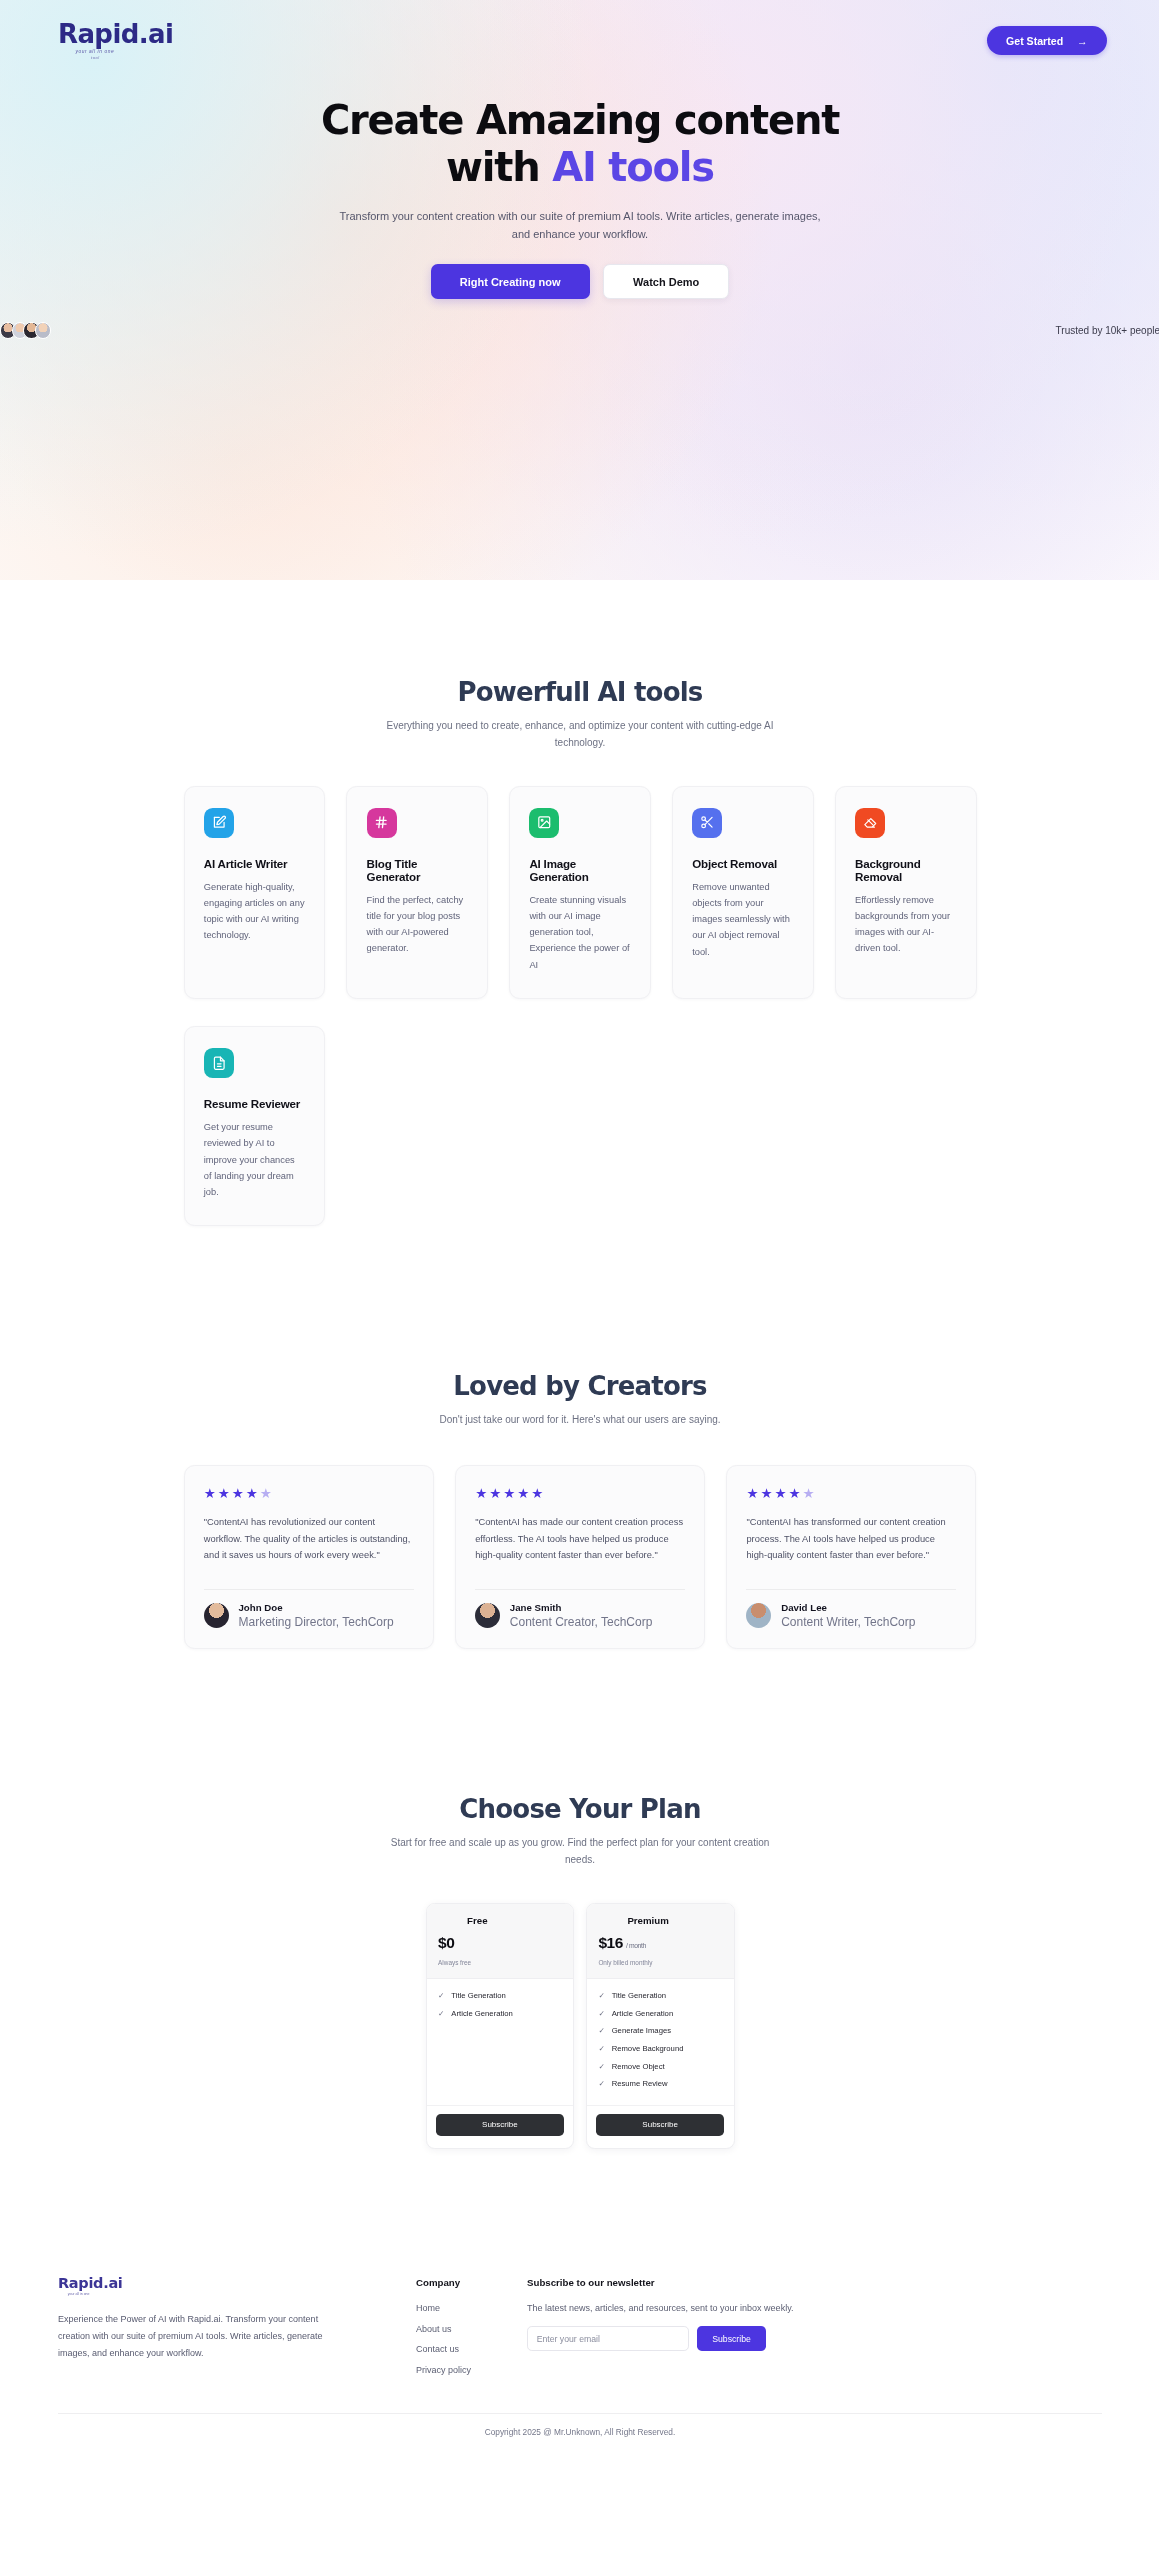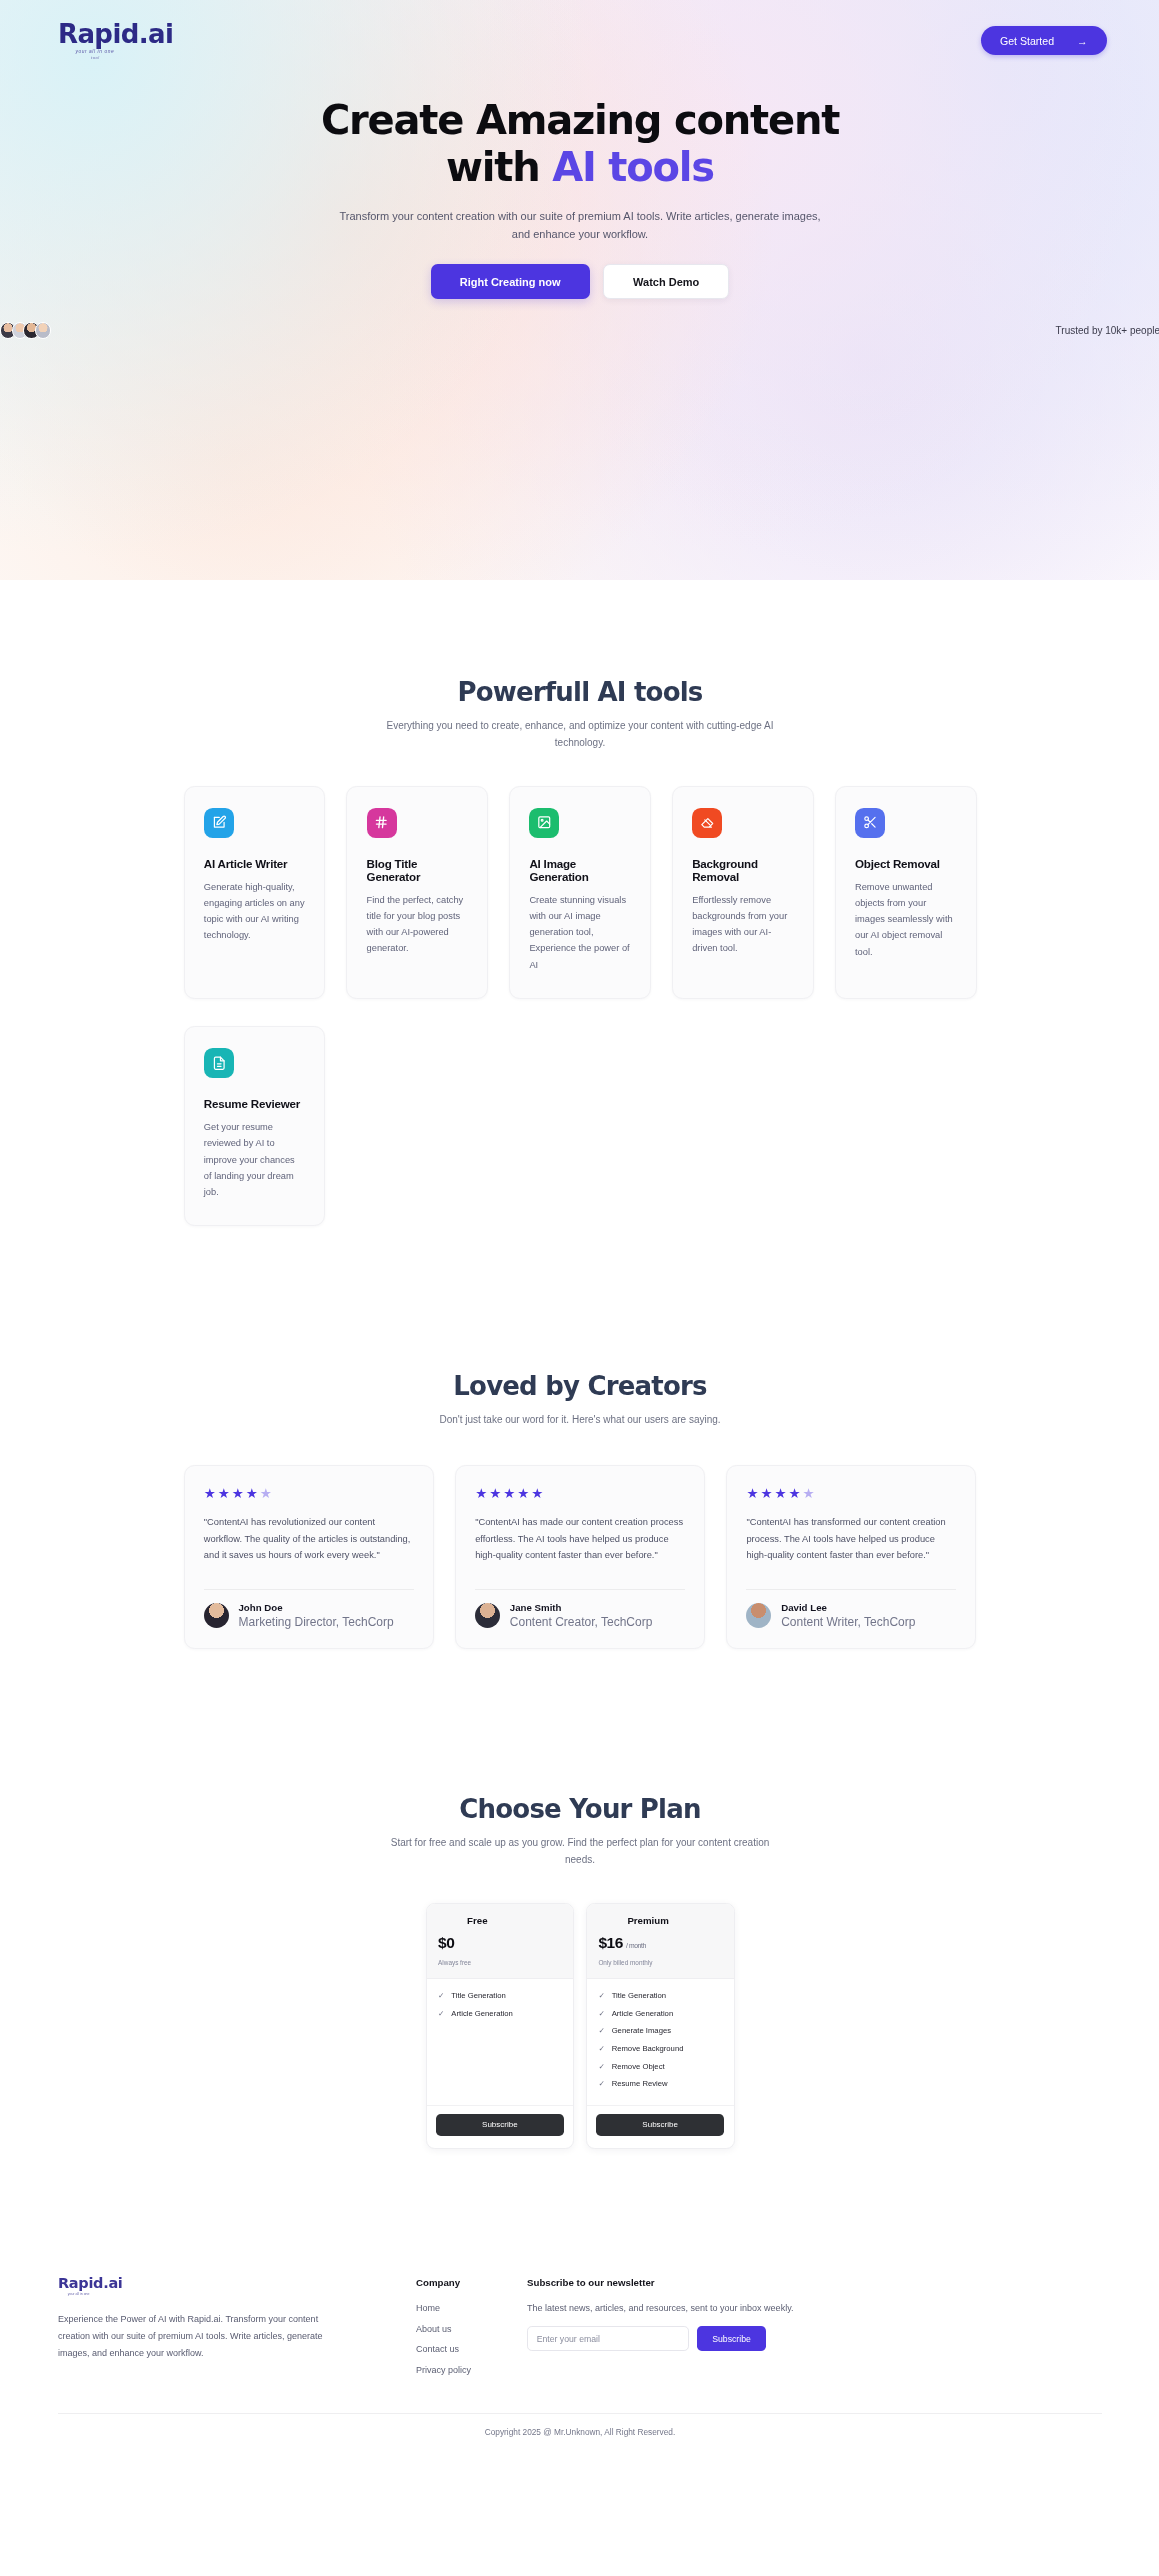--- a/index.html
+++ b/index.html
@@ -52,25 +52,25 @@
     font-style:italic;
     white-space:nowrap;
   }
   .logo-tag2 { font-size:3.9px; color:#6b68ad; margin-left:33px; margin-top:1px;}
   .get-started {
     background:#4c35e0;
     color:#fff;
     border:none;
     border-radius:19.3px;
     font-size:10.6px;
-    font-weight:400;
+    font-weight:700;
     padding:8.7px 19.3px;
     display:flex;
     align-items:flex-start;
-    gap:23px;
+    gap:14px;
     cursor:pointer;
     box-shadow:0 1.9px 5.8px rgba(76,53,224,.28);
   }
   .hero-body { text-align:center; margin-top:29px; }
   h1.hero-title {
     font-family:"DejaVu Sans", sans-serif;
     font-size:40px;
     line-height:1.18;
     font-weight:700;
     letter-spacing:-1.2px;
@@ -403,39 +403,39 @@
           <svg viewBox="0 0 24 24" fill="none" stroke="#fff" stroke-width="2" stroke-linecap="round" stroke-linejoin="round">
             <rect x="3" y="3" width="18" height="18" rx="2"></rect>
             <circle cx="8.5" cy="8.5" r="1.5"></circle>
             <path d="M21 15l-5-5L5 21"></path>
           </svg>
         </div>
         <h3>AI Image Generation</h3>
         <p>Create stunning visuals with our AI image generation tool, Experience the power of AI</p>
       </div>
       <div class="fcard">
-        <div class="ficon" style="background:#f04a22">
-          <svg viewBox="0 0 24 24" fill="none" stroke="#fff" stroke-width="2" stroke-linecap="round" stroke-linejoin="round">
-            <path d="M19 20H7l-4-4 10-10 8 8-6 6"></path>
-            <path d="M8 8l8 8"></path>
-          </svg>
-        </div>
-        <h3>Background Removal</h3>
-        <p>Effortlessly remove backgrounds from your images with our AI-driven tool.</p>
-      </div>
-      <div class="fcard">
         <div class="ficon" style="background:#5570ee">
           <svg viewBox="0 0 24 24" fill="none" stroke="#fff" stroke-width="2" stroke-linecap="round" stroke-linejoin="round">
             <circle cx="6" cy="6" r="3"></circle>
             <circle cx="6" cy="18" r="3"></circle>
             <path d="M20 4L8.12 15.88M14.47 14.48L20 20M8.12 8.12L12 12"></path>
           </svg>
         </div>
         <h3>Object Removal</h3>
         <p>Remove unwanted objects from your images seamlessly with our AI object removal tool.</p>
+      </div>
+      <div class="fcard">
+        <div class="ficon" style="background:#f04a22">
+          <svg viewBox="0 0 24 24" fill="none" stroke="#fff" stroke-width="2" stroke-linecap="round" stroke-linejoin="round">
+            <path d="M19 20H7l-4-4 10-10 8 8-6 6"></path>
+            <path d="M8 8l8 8"></path>
+          </svg>
+        </div>
+        <h3>Background Removal</h3>
+        <p>Effortlessly remove backgrounds from your images with our AI-driven tool.</p>
       </div>
       <div class="fcard">
         <div class="ficon" style="background:#18b5b5">
           <svg viewBox="0 0 24 24" fill="none" stroke="#fff" stroke-width="2" stroke-linecap="round" stroke-linejoin="round">
             <path d="M14 2H6a2 2 0 0 0-2 2v16a2 2 0 0 0 2 2h12a2 2 0 0 0 2-2V8z"></path>
             <path d="M14 2v6h6"></path>
             <path d="M9 13h6M9 17h6"></path>
           </svg>
         </div>
         <h3>Resume Reviewer</h3>

